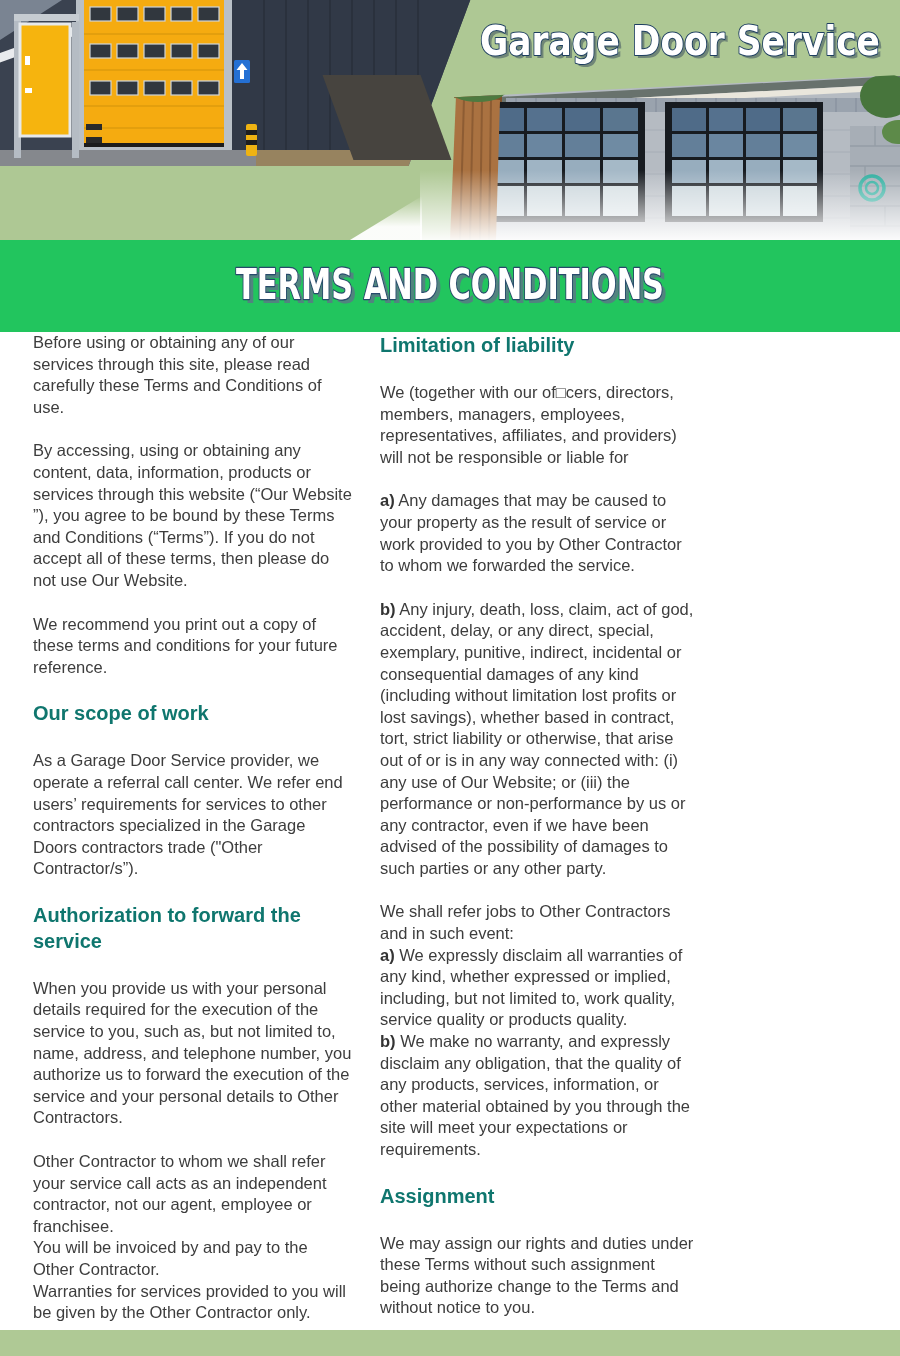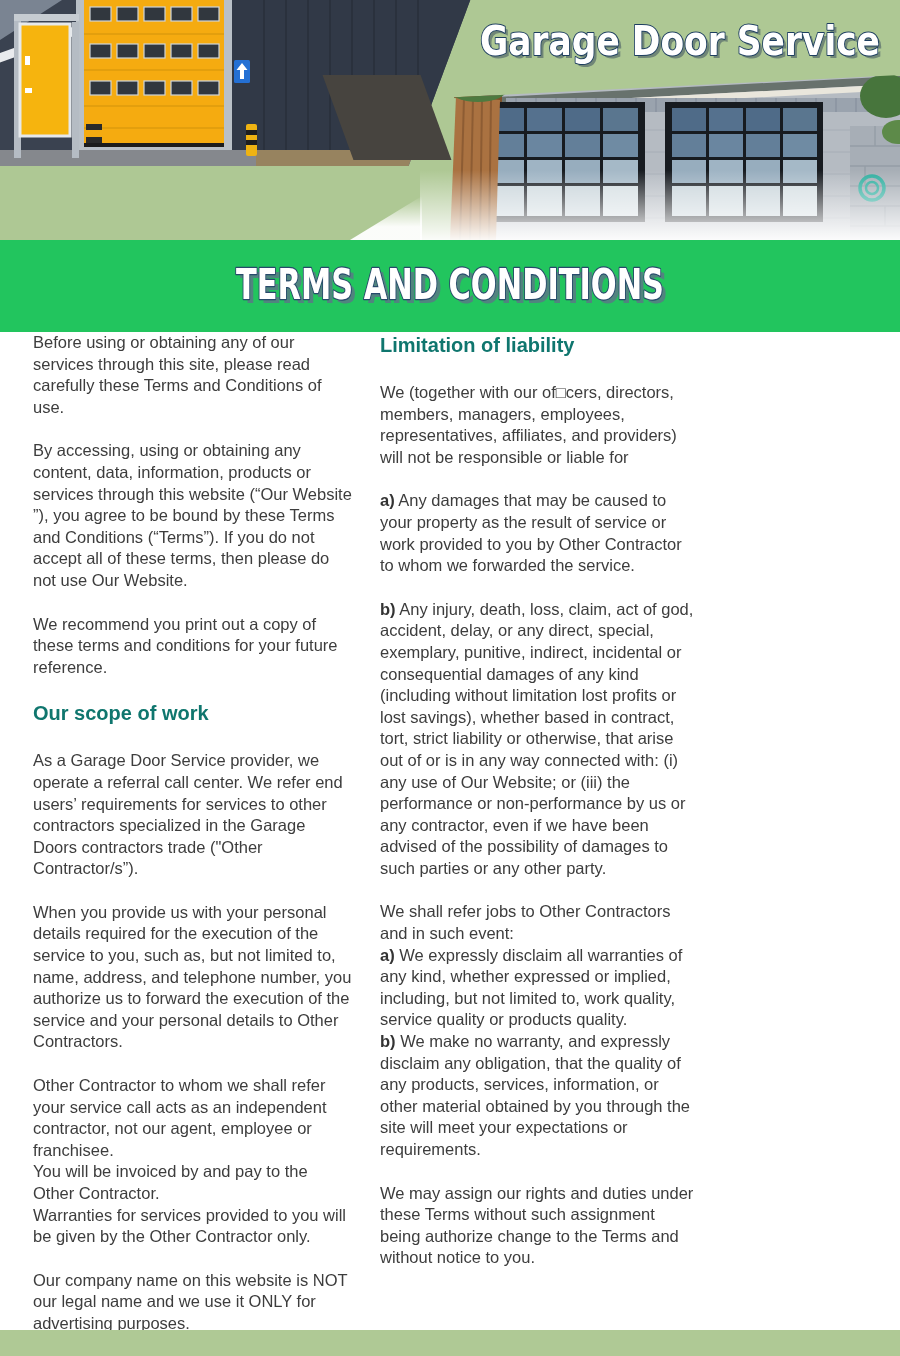--- a/index.html
+++ b/index.html
@@ -251,28 +251,30 @@
     </svg>
   </div>
 
   <div class="content">
     <div class="col">
         <p>Before using or obtaining any of our services through this site, please read carefully these Terms and Conditions of use.</p>
         <p>By accessing, using or obtaining any content, data, information, products or services through this website (“Our Website ”), you agree to be bound by these Terms and Conditions (“Terms”). If you do not accept all of these terms, then please do not use Our Website.</p>
         <p>We recommend you print out a copy of these terms and conditions for your future reference.</p>
         <h2>Our scope of work</h2>
         <p>As a Garage Door Service provider, we operate a referral call center. We refer end users’ requirements for services to other contractors specialized in the Garage Doors contractors trade ("Other Contractor/s”).</p>
+        <h2>Authorization to forward the service</h2>
         <p>When you provide us with your personal details required for the execution of the service to you, such as, but not limited to, name, address, and telephone number, you authorize us to forward the execution of the service and your personal details to Other Contractors.</p>
         <p>Other Contractor to whom we shall refer your service call acts as an independent contractor, not our agent, employee or franchisee.<br>You will be invoiced by and pay to the Other Contractor.<br>Warranties for services provided to you will be given by the Other Contractor only.</p>
         <p>Our company name on this website is NOT our legal name and we use it ONLY for advertising purposes.</p>
       </div>
     <div class="col">
         <h2>Limitation of liability</h2>
         <p>We (together with our of□cers, directors, members, managers, employees, representatives, affiliates, and providers) will not be responsible or liable for</p>
         <p><b>a)</b> Any damages that may be caused to your property as the result of service or work provided to you by Other Contractor to whom we forwarded the service.</p>
         <p><b>b)</b> Any injury, death, loss, claim, act of god, accident, delay, or any direct, special, exemplary, punitive, indirect, incidental or consequential damages of any kind (including without limitation lost profits or lost savings), whether based in contract, tort, strict liability or otherwise, that arise out of or is in any way connected with: (i) any use of Our Website; or (iii) the performance or non-performance by us or any contractor, even if we have been advised of the possibility of damages to such parties or any other party.</p>
         <p>We shall refer jobs to Other Contractors and in such event:<br><b>a)</b> We expressly disclaim all warranties of any kind, whether expressed or implied, including, but not limited to, work quality, service quality or products quality.<br><b>b)</b> We make no warranty, and expressly disclaim any obligation, that the quality of any products, services, information, or other material obtained by you through the site will meet your expectations or requirements.</p>
+        <h2>Assignment</h2>
         <p>We may assign our rights and duties under these Terms without such assignment being authorize change to the Terms and without notice to you.</p>
       </div>
   </div>
 
   <div class="footer-bar"></div>
 </div>
 
 </body></html>

